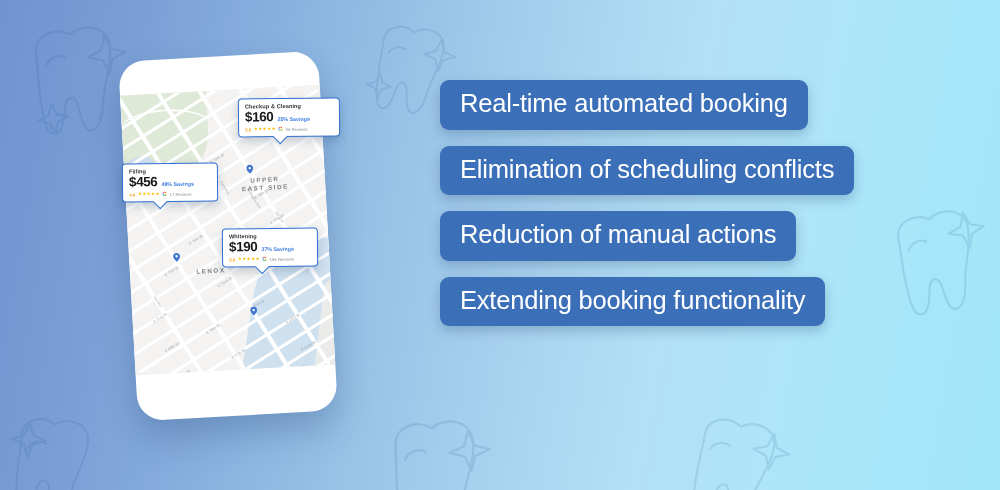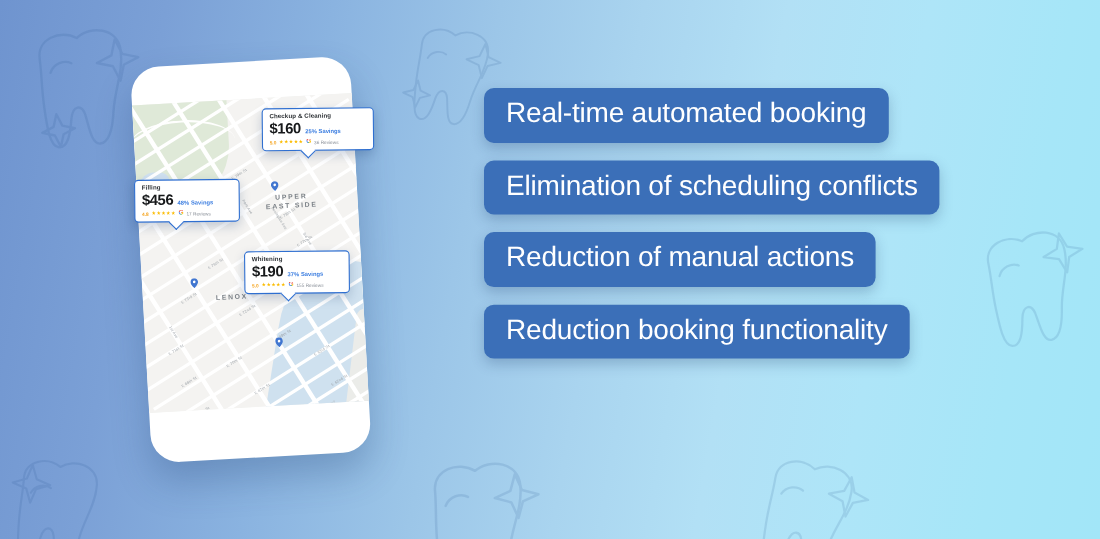--- a/index.html
+++ b/index.html
@@ -461,16 +461,16 @@
       <span class="g-logo">G</span>
       <span class="pc-reviews">155 Reviews</span>
     </div>
     <div class="tail" style="left:34px;"></div>
   </div>
 
   <div class="pills">
     <div class="pill">Real-time automated booking</div>
     <div class="pill">Elimination of scheduling conflicts</div>
     <div class="pill">Reduction of manual actions</div>
-    <div class="pill">Reduction booking functionality</div>
+    <div class="pill">Extending booking functionality</div>
   </div>
 
 </div>
 
 </body></html>

